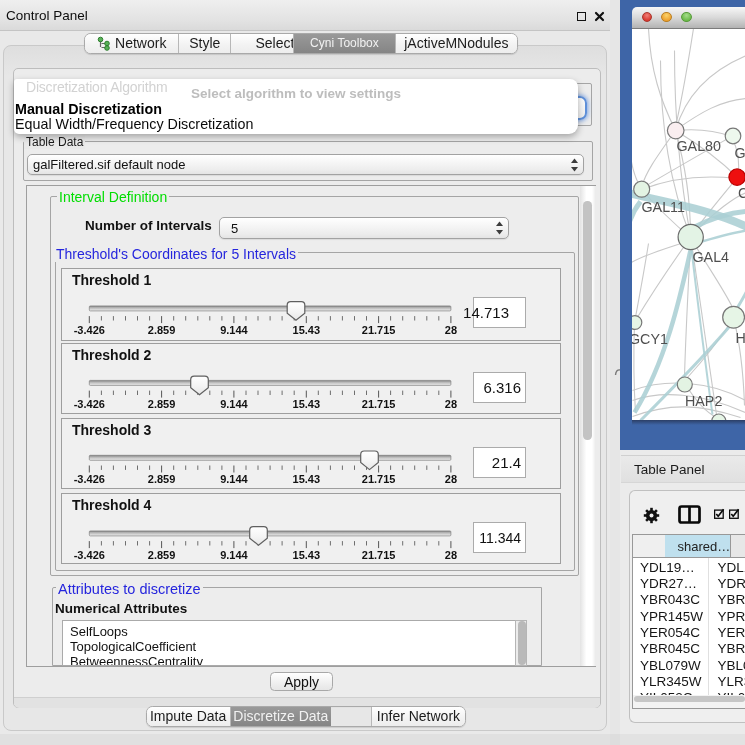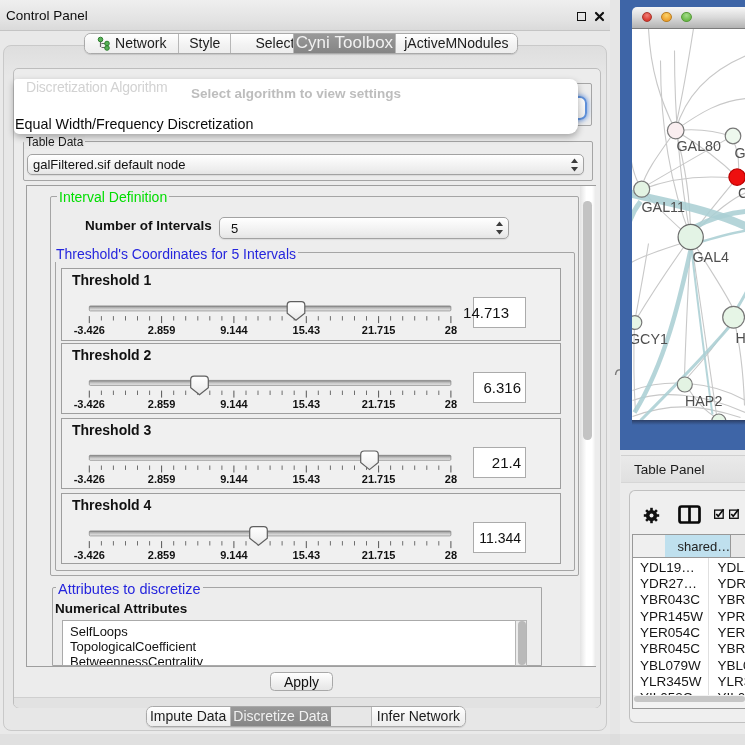--- a/index.html
+++ b/index.html
@@ -19,21 +19,21 @@
 <div class="abs" style="left:3px;top:45px;width:604px;height:686px;background:linear-gradient(#dedede,#e7e7e7 30px,#e7e7e7);border:1px solid #c9c9c9;border-radius:8px;"></div>
 <div class="abs" style="left:84px;top:33px;width:433.5px;height:20.5px;border:1px solid #a9a9a9;border-radius:6.5px;overflow:hidden;display:flex;box-shadow:0 1px 1px rgba(0,0,0,0.12);">
       <div style="width:94px;height:100%;background:linear-gradient(#ffffff,#f2f2f2 60%,#ededed);color:#1c1c1c;display:flex;align-items:center;justify-content:center;font-size:14px;"><svg width="14" height="15" style="margin-right:4px;" viewBox="0 0 14 15">
           <path d="M3.5 4.5 V11 M4.5 7.5 H9 M4.5 11.5 H9" stroke="#666" stroke-width="1.2" fill="none"></path>
           <circle cx="3.5" cy="3.5" r="2.3" fill="#59b259" stroke="#2e7d2e" stroke-width="1"></circle>
           <circle cx="10" cy="7.5" r="2.3" fill="#59b259" stroke="#2e7d2e" stroke-width="1"></circle>
           <circle cx="10" cy="12" r="2.3" fill="#59b259" stroke="#2e7d2e" stroke-width="1"></circle>
         </svg>Network</div>
       <div style="width:52px;height:100%;background:linear-gradient(#ffffff,#f2f2f2 60%,#ededed);color:#1c1c1c;border-left:1px solid #b7b7b7;display:flex;align-items:center;justify-content:center;font-size:14px;">Style</div>
       <div style="width:62.5px;height:100%;background:linear-gradient(#ffffff,#f2f2f2 60%,#ededed);color:#1c1c1c;border-left:1px solid #b7b7b7;display:flex;align-items:center;justify-content:center;font-size:14px;padding-left:26px;">Select</div>
-      <div style="width:103px;height:100%;background:linear-gradient(#999,#858585);color:#f2f2f2;border-left:1px solid #b7b7b7;display:flex;align-items:center;justify-content:center;font-size:17px;">Cyni&nbsp;Toolbox</div>
+      <div style="width:103px;height:100%;background:linear-gradient(#999,#858585);color:#f2f2f2;border-left:1px solid #b7b7b7;display:flex;align-items:center;justify-content:center;font-size:12px;">Cyni&nbsp;Toolbox</div>
       <div style="width:122px;height:100%;background:linear-gradient(#ffffff,#f2f2f2 60%,#ededed);color:#1c1c1c;border-left:1px solid #b7b7b7;display:flex;align-items:center;justify-content:center;font-size:14px;">jActiveMNodules</div>
     </div>
 <div class="abs" style="left:13px;top:68px;width:588px;height:640px;background:#ececec;border:1px solid #bdbdbd;border-radius:5px;"></div>
 <div class="abs" style="left:20px;top:83px;width:572px;height:43px;border:1px solid #a5a5a5;border-radius:2px;"></div>
 <div class="abs" style="left:26px;top:96px;width:561px;height:24px;background:linear-gradient(#fdfdfd,#eee);border:2px solid #5f90d9;border-radius:7px;box-shadow:0 0 4px 1px rgba(80,135,225,0.7);"></div>
 <div class="abs" style="left:23px;top:141px;width:570px;height:40px;border:1px solid #a5a5a5;border-radius:2px;"></div>
 <div class="abs" style="left:24px;top:135px;background:#e9e9e9;padding:0 2px;font-size:12px;color:#1a1a1a;">Table Data</div>
 <div class="abs" style="left:27px;top:154px;width:557px;height:21px;background:linear-gradient(#ffffff,#ececec 80%,#e4e4e4);border:1px solid #a2a2a2;border-radius:5px;box-shadow:0 1px 1px rgba(0,0,0,0.08);"></div>
     <div class="abs" style="left:33px;top:157.0px;font-size:13px;color:#111;">galFiltered.sif default node</div>
     <svg class="abs" style="left:570px;top:157.5px;" width="9" height="14" viewBox="0 0 9 14">
@@ -293,20 +293,21 @@
 <div class="abs" style="left:270px;top:672px;width:63px;height:19px;background:linear-gradient(#ffffff,#ededed 70%,#e6e6e6);border:1px solid #a8a8a8;border-radius:4.5px;display:flex;align-items:center;justify-content:center;font-size:14px;color:#111;">Apply</div>
 <div class="abs" style="left:14px;top:697px;width:586px;height:10.5px;background:#e2e2e2;border-top:1px solid #cfcfcf;border-radius:0 0 5px 5px;"></div>
 <div class="abs" style="left:145.6px;top:705.5px;width:320.4px;height:21px;border:1px solid #a9a9a9;border-radius:6.5px;overflow:hidden;display:flex;box-shadow:0 1px 1px rgba(0,0,0,0.12);">
       <div style="width:95.7px;height:100%;background:linear-gradient(#ffffff,#f2f2f2 60%,#ededed);color:#1c1c1c;display:flex;align-items:center;justify-content:center;font-size:14px;">Impute Data</div>
       <div style="width:116.5px;height:100%;background:linear-gradient(#999,#858585);color:#f2f2f2;border-left:1px solid #b7b7b7;display:flex;align-items:center;justify-content:center;font-size:14px;">Discretize Data</div>
       <div style="width:108.2px;height:100%;background:linear-gradient(#ffffff,#f2f2f2 60%,#ededed);color:#1c1c1c;border-left:1px solid #b7b7b7;display:flex;align-items:center;justify-content:center;font-size:14px;margin-left:40px;">Infer Network</div>
     </div>
 <div class="abs" style="left:13.5px;top:79px;width:564.5px;height:54.5px;background:#fff;border-radius:3px 8px 9px 5px;box-shadow:0 3px 7px rgba(0,0,0,0.3);"></div>
 <div class="abs" style="left:191px;top:86px;font-size:13.5px;font-weight:bold;color:#bdbdbd;">Select algorithm to view settings</div>
 <div class="abs" style="left:26px;top:78.5px;font-size:14px;color:#d2d2d2;letter-spacing:-0.2px;">Discretization Algorithm</div>
+<div class="abs" style="left:15px;top:100.5px;font-size:14.3px;font-weight:bold;color:#000;">Manual Discretization</div>
 <div class="abs" style="left:15px;top:116px;font-size:14.3px;color:#0a0a0a;">Equal Width/Frequency Discretization</div>
 <div class="abs" style="left:610px;top:0;width:10px;height:745px;background:#e6e6e6;"></div>
 <svg class="abs" style="left:614px;top:367px;" width="8" height="10">
       <path d="M1.5 8 Q2 2 6.5 3" stroke="#777" stroke-width="1.4" fill="none"></path>
     </svg>
 <div class="abs" style="left:620px;top:0;width:125px;height:450px;background:#3e65a7;"></div>
 <div class="abs" style="left:631.5px;top:6.5px;width:113.5px;height:22px;background:linear-gradient(#f7f7f7,#d9d9d9 50%,#b3b3b3);border-radius:5px 0 0 0;border-bottom:1px solid #7c7c7c;"></div>
 <div class="abs" style="left:641.7px;top:11.7px;width:10.6px;height:10.6px;border-radius:50%;background:radial-gradient(circle at 50% 30%,#f08078,#d93a30 70%);border:1px solid #a8352c;"></div>
 <div class="abs" style="left:661.2px;top:11.7px;width:10.6px;height:10.6px;border-radius:50%;background:radial-gradient(circle at 50% 30%,#fbd36b,#eda12f 70%);border:1px solid #b97f23;"></div>
 <div class="abs" style="left:681.2px;top:11.7px;width:10.6px;height:10.6px;border-radius:50%;background:radial-gradient(circle at 50% 30%,#a5dd8a,#6cba4a 70%);border:1px solid #579a3a;"></div>

